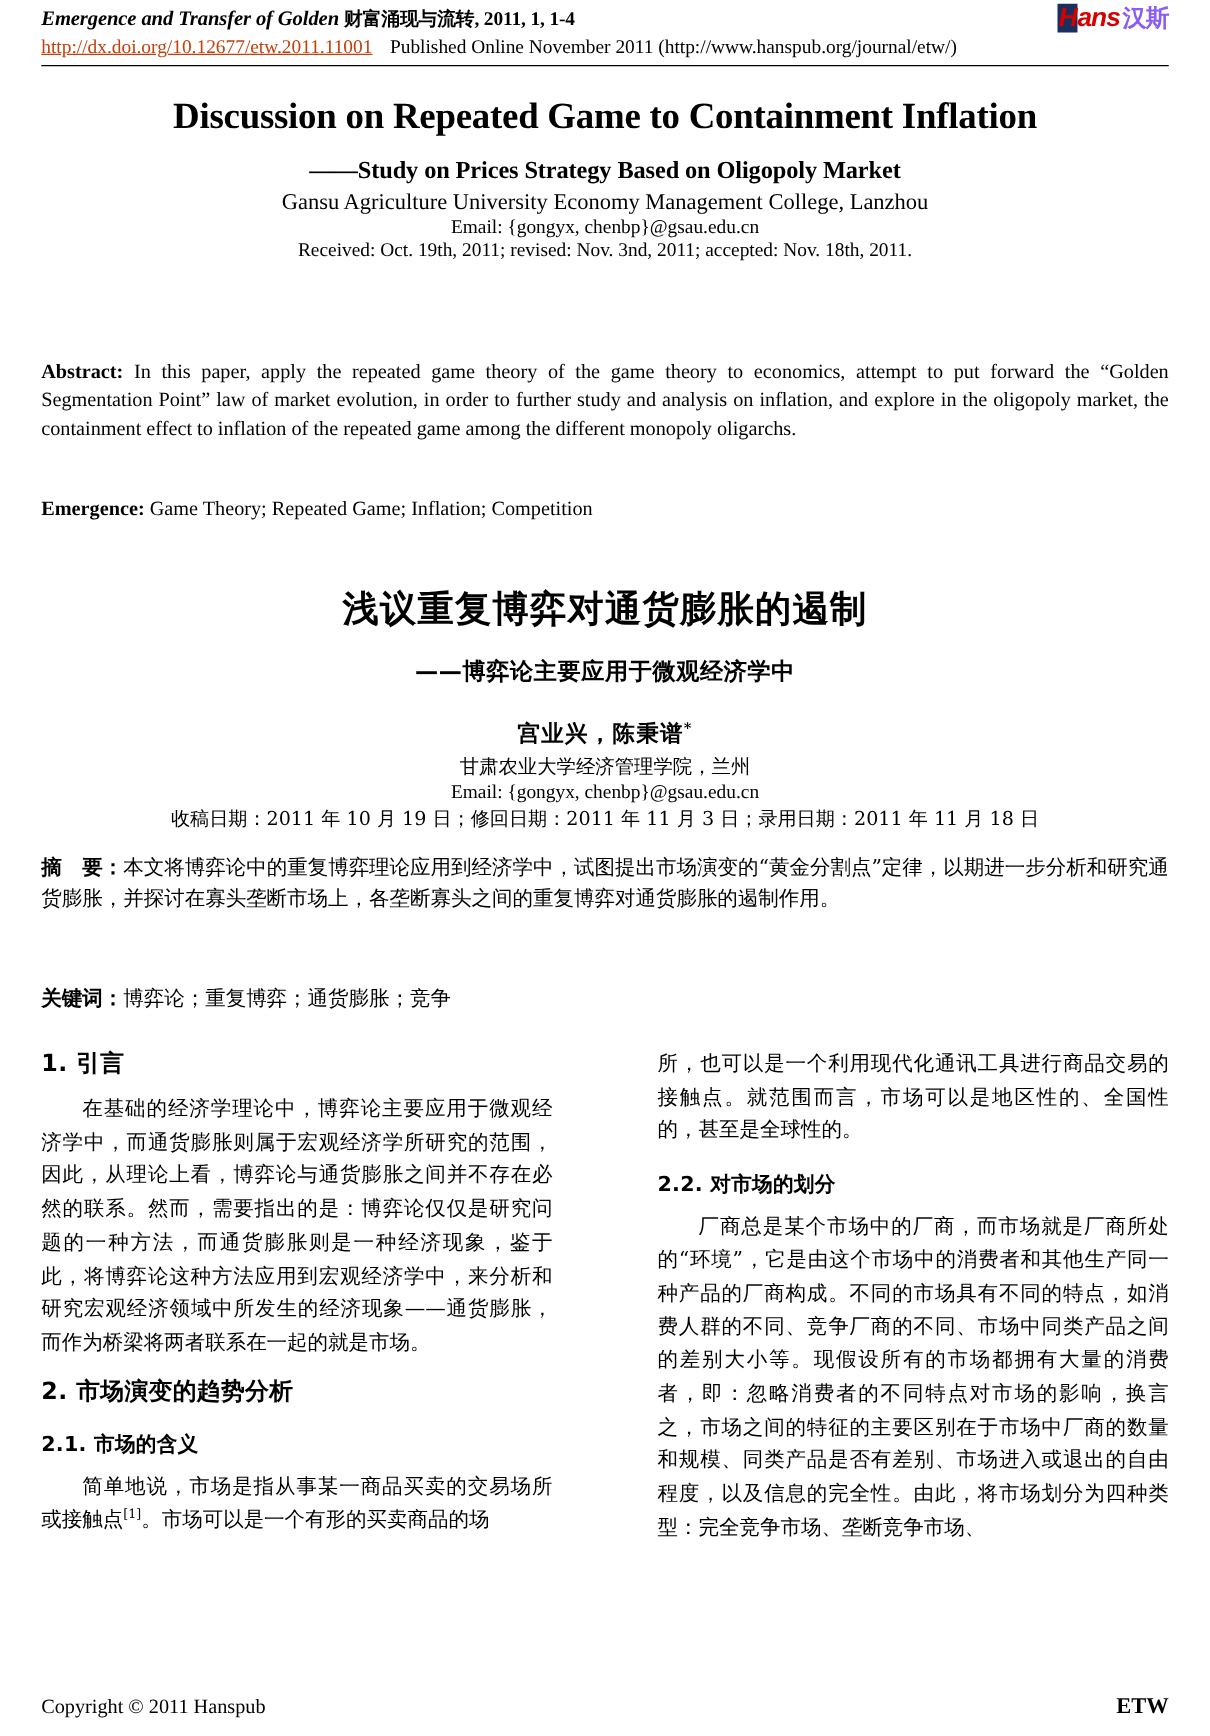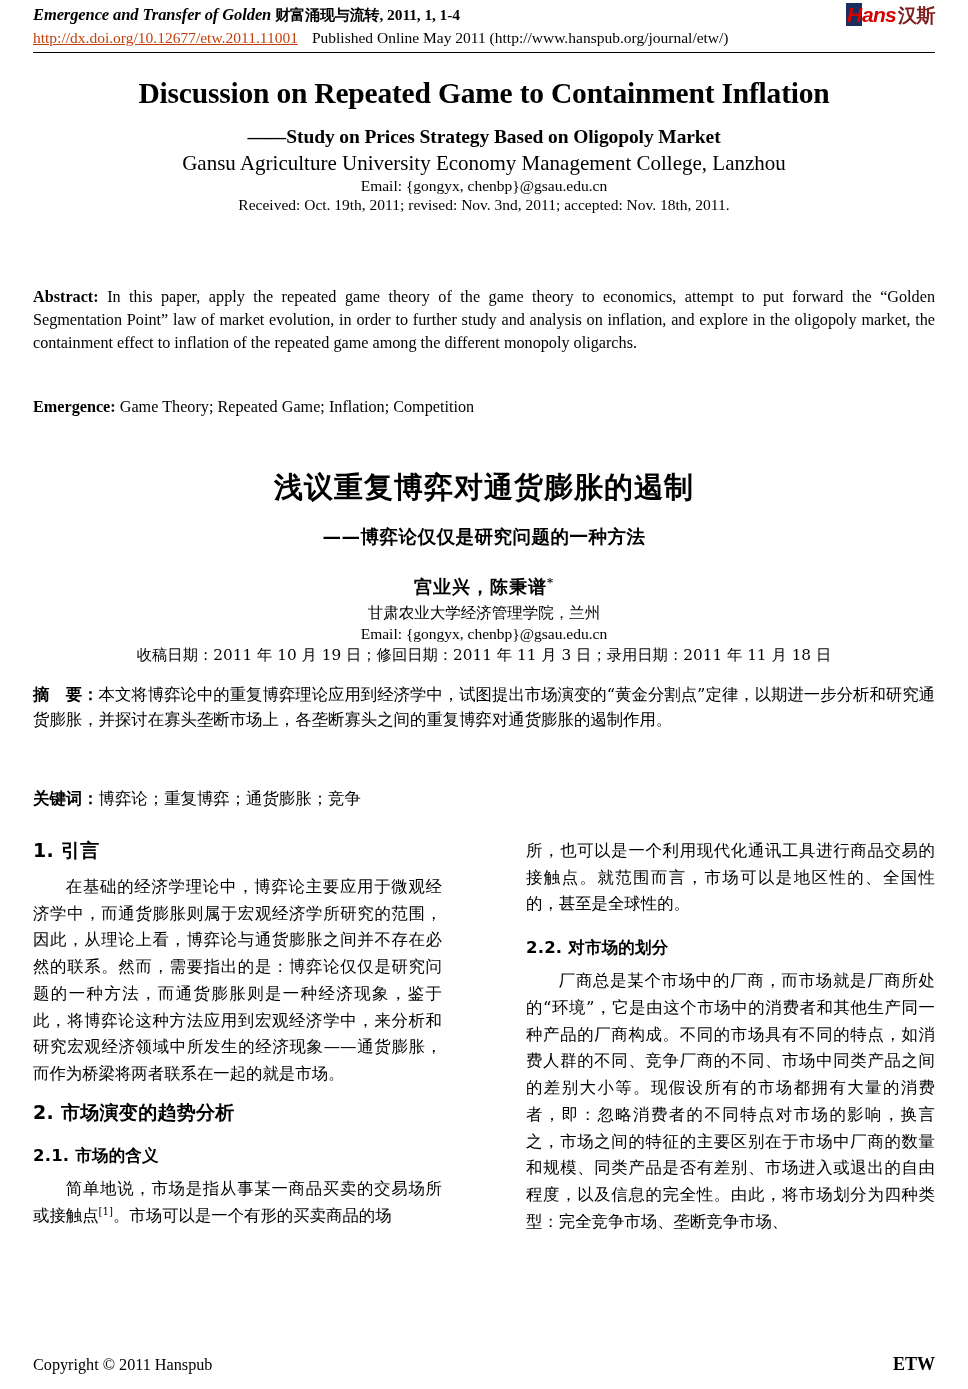--- a/index.html
+++ b/index.html
@@ -74,21 +74,21 @@
   }
   .logo-hans .hbox {
     background: #1b2f5e;
     color: #d60000;
     padding: 0 0.5px;
   }
   .logo-cn {
     font-family: "DejaVu Sans", "Liberation Sans", sans-serif;
     font-weight: bold;
     font-size: 19px;
-    color: #7f1d1d;
+    color: #8b5cf6;
     margin-left: 2px;
     letter-spacing: -0.5px;
   }
   .runhead-line2 {
     font-size: 15.5px;
     margin-top: 2px;
     white-space: nowrap;
   }
   .doi-link {
     color: #c2410c;
@@ -119,21 +119,21 @@
     margin-top: 15px;
     letter-spacing: -0.1px;
   }
 
   .authors {
     font-size: 18.5px;
     font-weight: bold;
     margin-top: 27px;
   }
   .authors sup, .cn-authors sup { font-size: 0.65em; vertical-align: super; font-weight: bold; }
-  .affil { font-size: 21px; margin-top: 3px; }
+  .affil { font-size: 18px; margin-top: 3px; }
   .email { font-size: 15.5px; margin-top: 1px; }
   .dates { font-size: 15.5px; margin-top: 1px; }
 
   
   .abstract {
     position: absolute;
     left: 33px;
     top: 286px;
     width: 902px;
     font-size: 16.2px;
@@ -274,40 +274,40 @@
       <div class="journal-title">
         <span>Emergence and Transfer of Golden</span>
         <span class="cn">财富涌现与流转</span><span class="vol">, 2011, 1, 1-4</span>
       </div>
       <div class="logo">
         <span class="logo-hans"><span class="hbox">H</span>ans</span>
           <span class="logo-cn">汉斯</span>
       </div>
     </div>
     <div class="runhead-line2">
-      <a class="doi-link" href="#">http://dx.doi.org/10.12677/etw.2011.11001</a><span class="pubinfo">Published Online May 2011 (http://www.hanspub.org/journal/etw/)</span>
+      <a class="doi-link" href="#">http://dx.doi.org/10.12677/etw.2011.11001</a><span class="pubinfo">Published Online November 2011 (http://www.hanspub.org/journal/etw/)</span>
     </div>
   </div>
   <div class="rule"></div>
 
   <div class="title-block">
     <div class="paper-title">Discussion on Repeated Game to Containment Inflation</div>
     <div class="paper-subtitle">——Study on Prices Strategy Based on Oligopoly Market</div>
     <div class="affil">Gansu Agriculture University Economy Management College, Lanzhou</div>
     <div class="email">Email: {gongyx, chenbp}@gsau.edu.cn</div>
     <div class="dates">Received: Oct. 19th, 2011; revised: Nov. 3nd, 2011; accepted: Nov. 18th, 2011.</div>
   </div>
 
   <div class="abstract"><b>Abstract:</b><span> In this paper, apply the repeated game theory of the game theory to economics, attempt to put forward the “Golden Segmentation Point” law of market evolution, in order to further study and analysis on inflation, and explore in the oligopoly market, the containment effect to inflation of the repeated game among the different monopoly oligarchs.</span></div>
 
   <div class="keywords"><b>Emergence:</b><span> Game Theory; Repeated Game; Inflation; Competition</span></div>
 
   <div class="cn-title-block">
     <div class="cn-title">浅议重复博弈对通货膨胀的遏制</div>
-    <div class="cn-subtitle">——博弈论仅仅是研究问题的一种方法</div>
+    <div class="cn-subtitle">——博弈论主要应用于微观经济学中</div>
     <div class="cn-authors"><span>宫业兴，陈秉谱</span><sup>*</sup></div>
     <div class="cn-affil">甘肃农业大学经济管理学院，兰州</div>
     <div class="cn-email">Email: {gongyx, chenbp}@gsau.edu.cn</div>
     <div class="cn-dates">收稿日期：2011 年 10 月 19 日；修回日期：2011 年 11 月 3 日；录用日期：2011 年 11 月 18 日</div>
   </div>
 
   <div class="cn-abstract"><span class="lbl">摘　要：</span><span>本文将博弈论中的重复博弈理论应用到经济学中，试图提出市场演变的“黄金分割点”定律，以期进一步分析和研究通货膨胀，并探讨在寡头垄断市场上，各垄断寡头之间的重复博弈对通货膨胀的遏制作用。</span></div>
 
   <div class="cn-keywords"><span class="lbl">关键词：</span><span>博弈论；重复博弈；通货膨胀；竞争</span></div>
 

